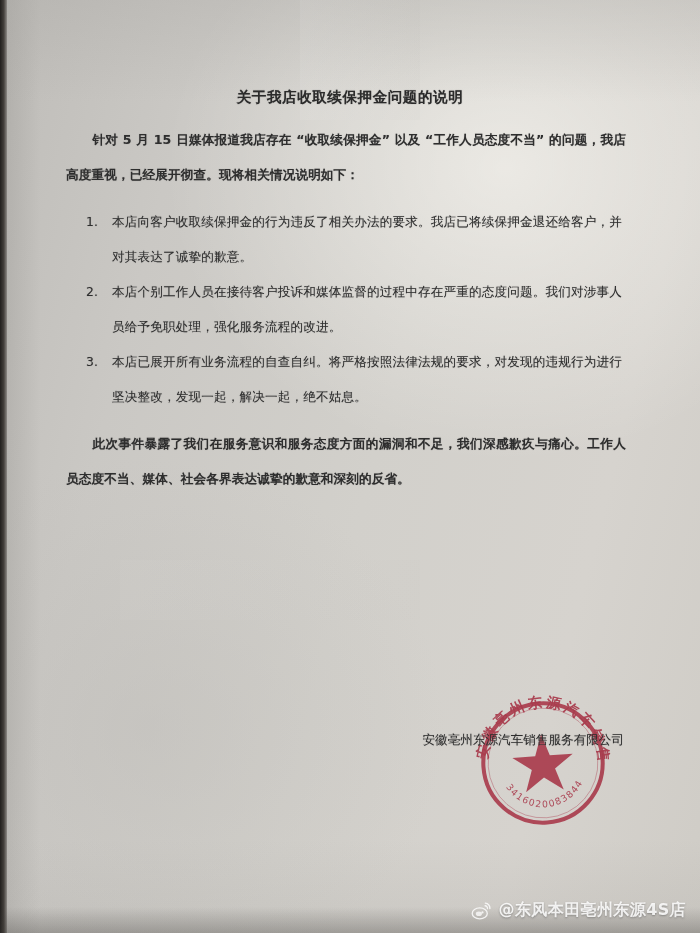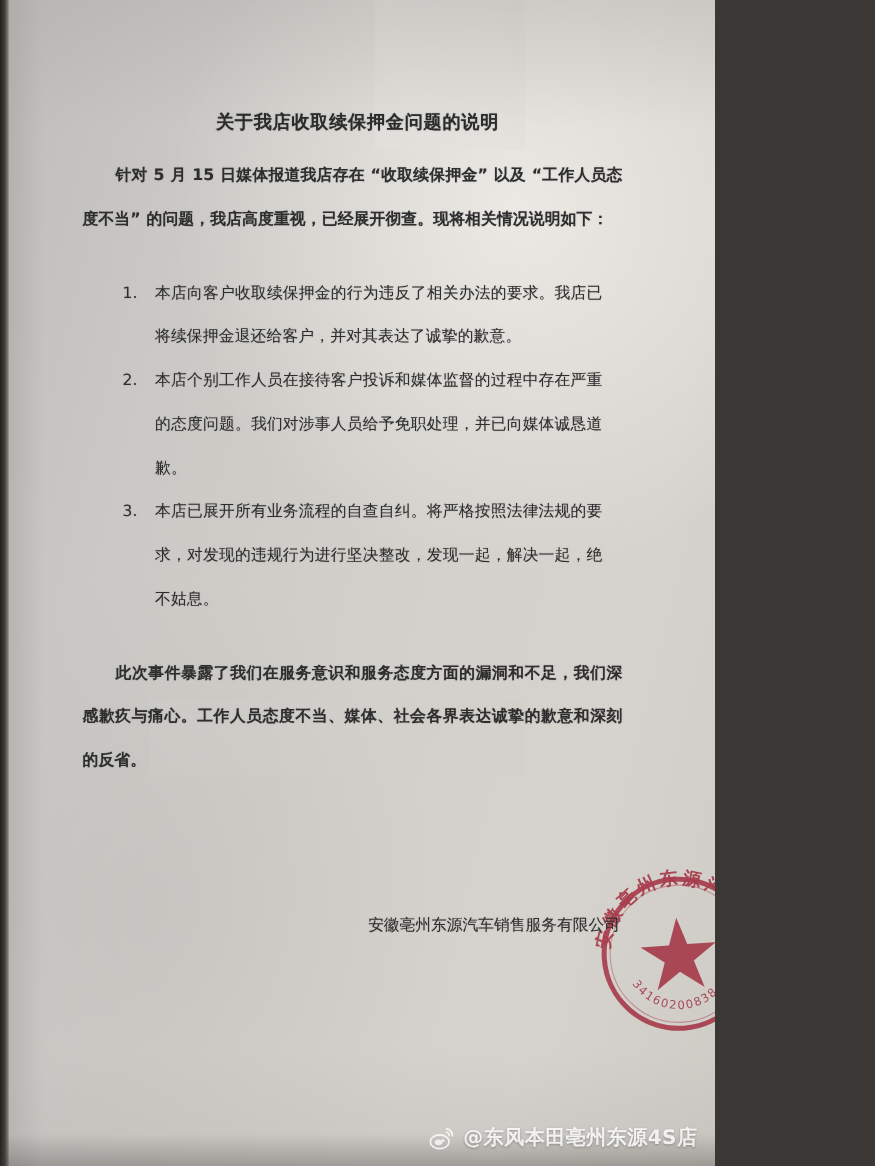--- a/index.html
+++ b/index.html
@@ -5,21 +5,21 @@
 <style>
   * { box-sizing: border-box; }
   html, body {
     margin: 0; padding: 0;
     width: 700px; height: 933px;
     overflow: hidden;
     background: #3a3734;
   }
   #photo {
     position: relative;
-    width: 572px;
+    width: 700px;
     height: 933px;
     overflow: hidden;
     background: #d946ef;
     font-family: "DejaVu Sans", "Liberation Sans", sans-serif;
   }
   
   #paper {
     position: absolute;
     left: 6px; top: 0; right: 0; bottom: 0;
     background:
@@ -81,21 +81,21 @@
     color: #2e2e2e;
     text-align: justify;
     text-justify: inter-ideograph;
     letter-spacing: 0.15px;
     text-shadow: 0 0 1px rgba(90,90,90,0.45);
     margin: 0;
   }
   .para.indent { text-indent: 2.1em; font-weight: bold; }
 
   ol.items {
-    margin: 16px;
+    margin: 4px;
     padding: 0;
     list-style: none;
     counter-reset: itm;
   }
   ol.items > li {
     position: relative;
     padding-left: 42px;
     counter-increment: itm;
     font-size: 12.6px;
     line-height: 35px;
@@ -183,21 +183,21 @@
     <div class="doc-title">关于我店收取续保押金问题的说明</div>
 
     <div class="body-block">
 
       <p class="para indent">针对 5 月 15 日媒体报道我店存在 “收取续保押金” 以及 “工作人员态度不当” 的问题，我店高度重视，已经展开彻查。现将相关情况说明如下：</p>
 
       <div class="sp"></div>
 
       <ol class="items">
         <li>本店向客户收取续保押金的行为违反了相关办法的要求。我店已将续保押金退还给客户，并对其表达了诚挚的歉意。</li>
-        <li>本店个别工作人员在接待客户投诉和媒体监督的过程中存在严重的态度问题。我们对涉事人员给予免职处理，并已向媒体诚恳道歉。</li>
+        <li>本店个别工作人员在接待客户投诉和媒体监督的过程中存在严重的态度问题。我们对涉事人员给予免职处理，强化服务流程的改进。</li>
         <li>本店已展开所有业务流程的自查自纠。将严格按照法律法规的要求，对发现的违规行为进行坚决整改，发现一起，解决一起，绝不姑息。</li>
       </ol>
 
       <div class="sp"></div>
 
       <p class="para indent">此次事件暴露了我们在服务意识和服务态度方面的漏洞和不足，我们深感歉疚与痛心。工作人员态度不当、媒体、社会各界表达诚挚的歉意和深刻的反省。</p>
 
       <div class="sp"></div>
 
 

